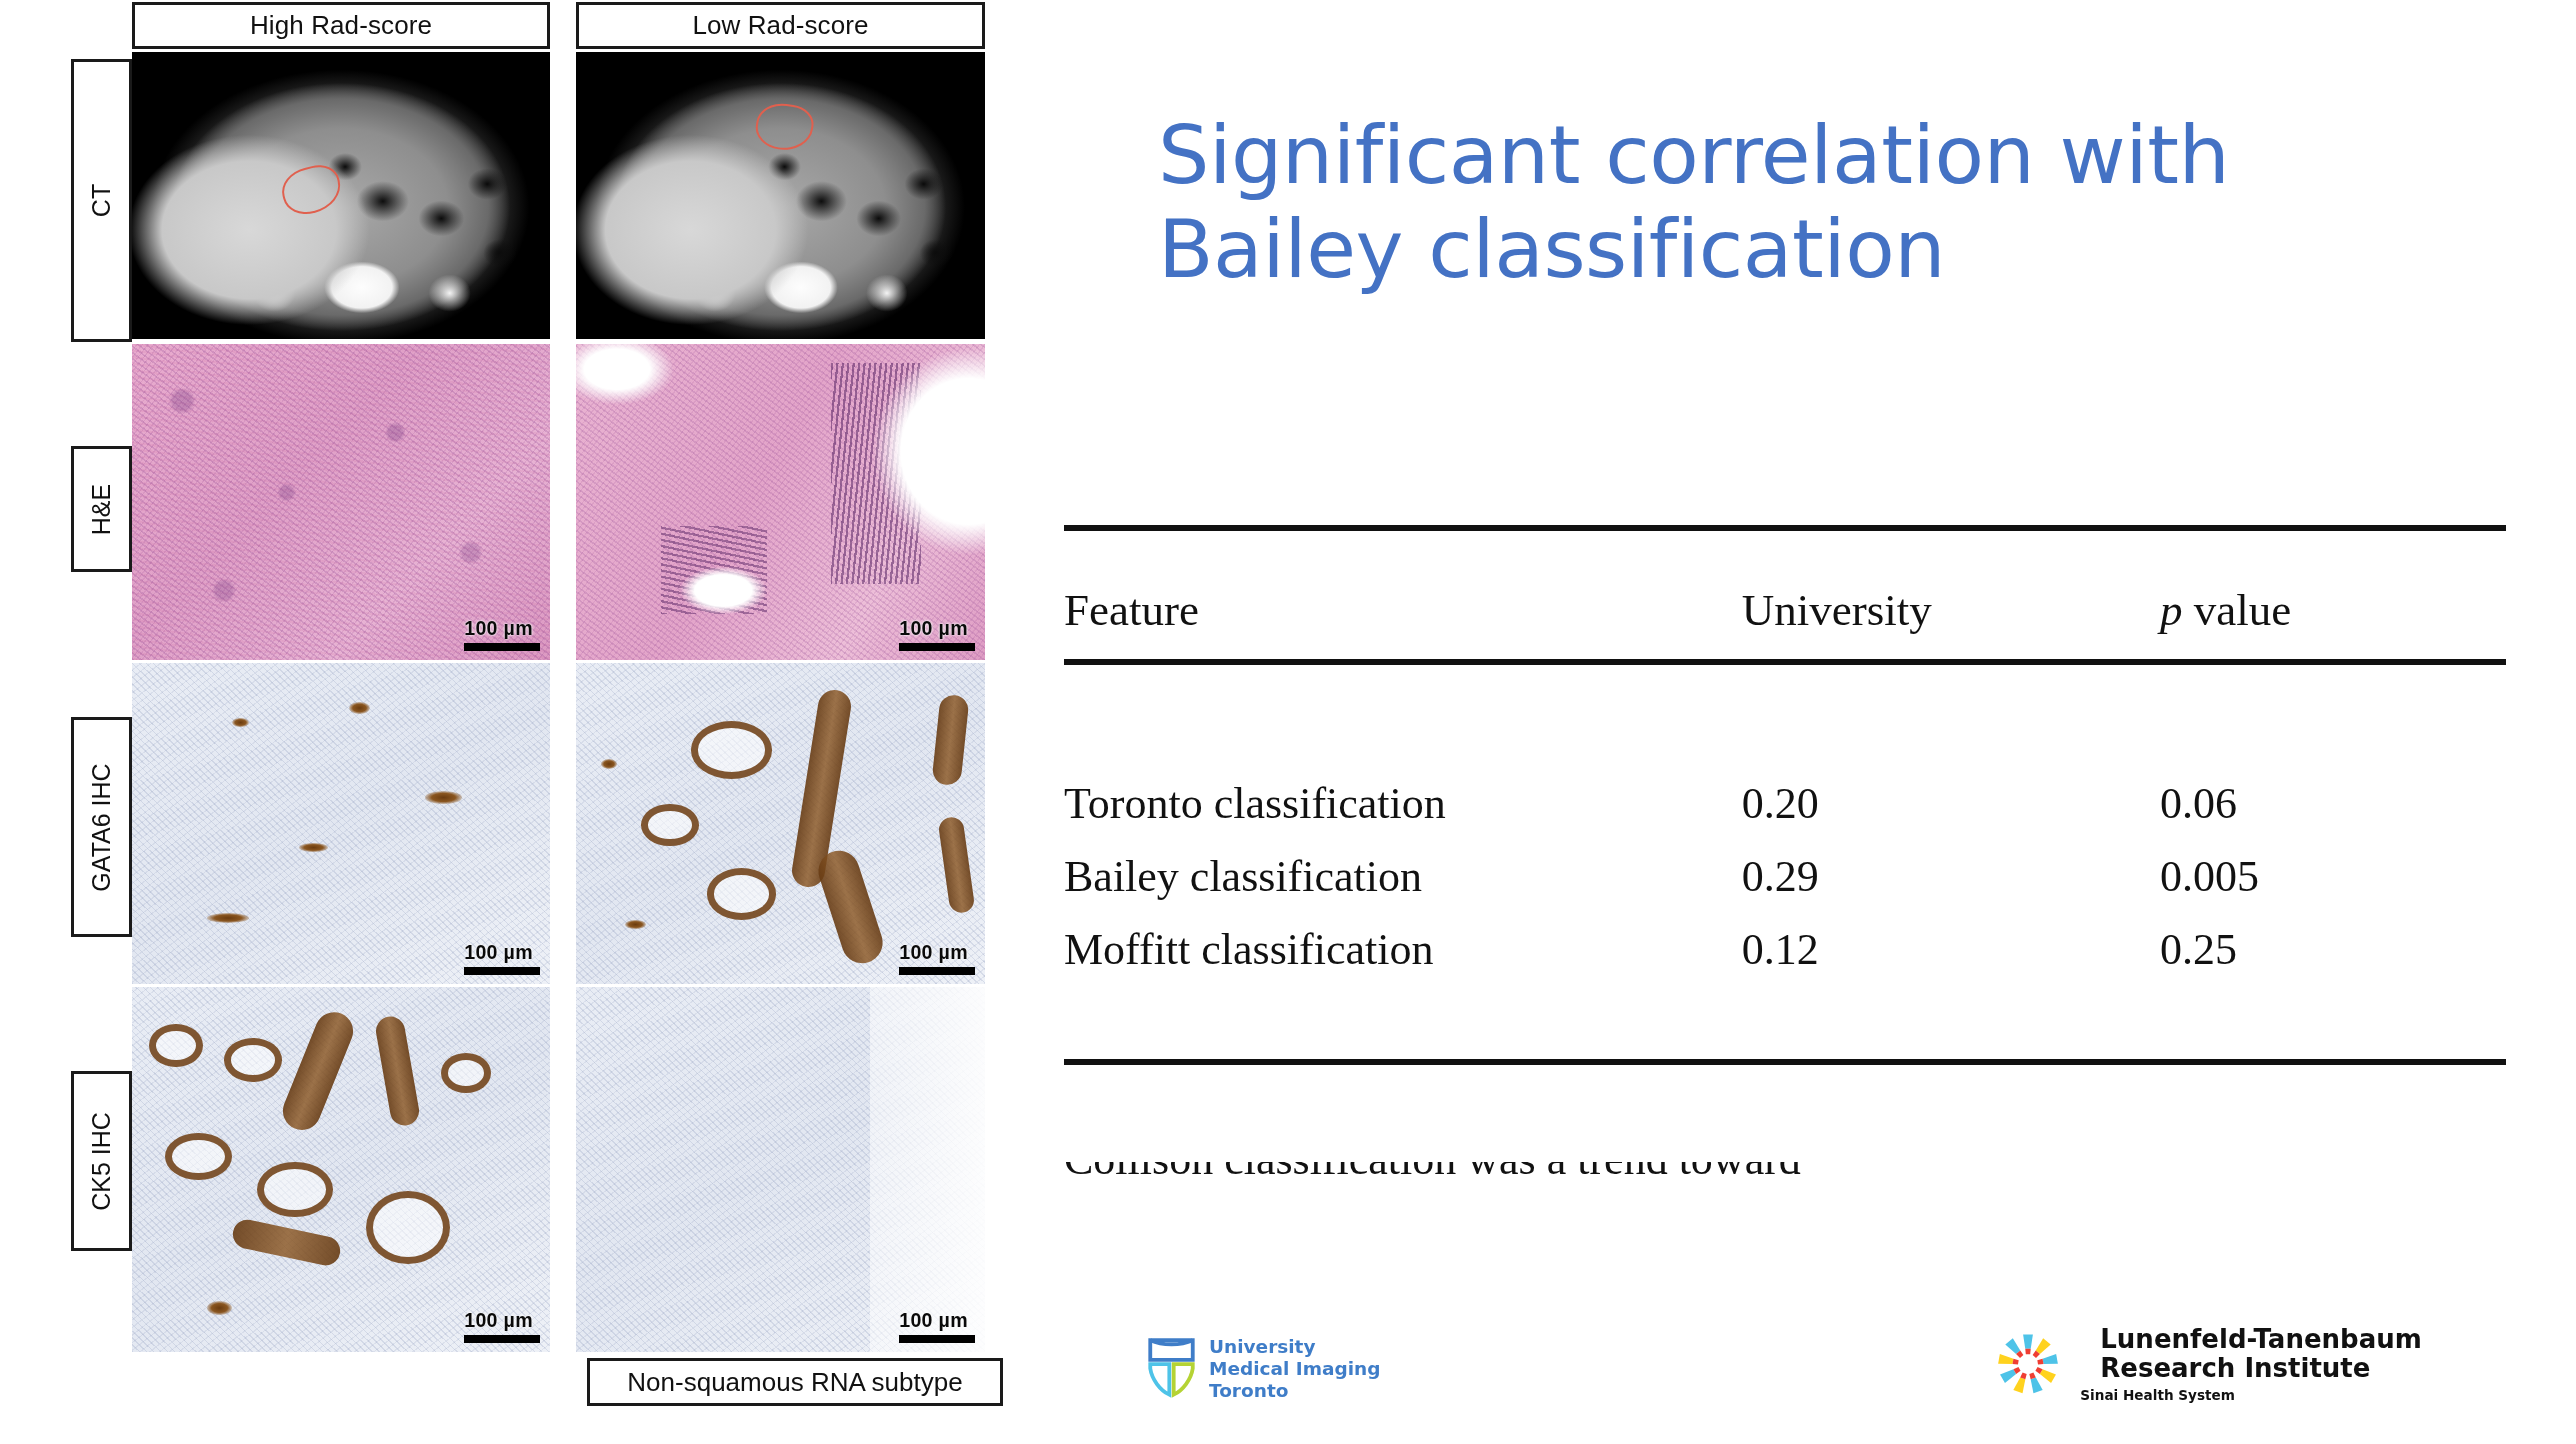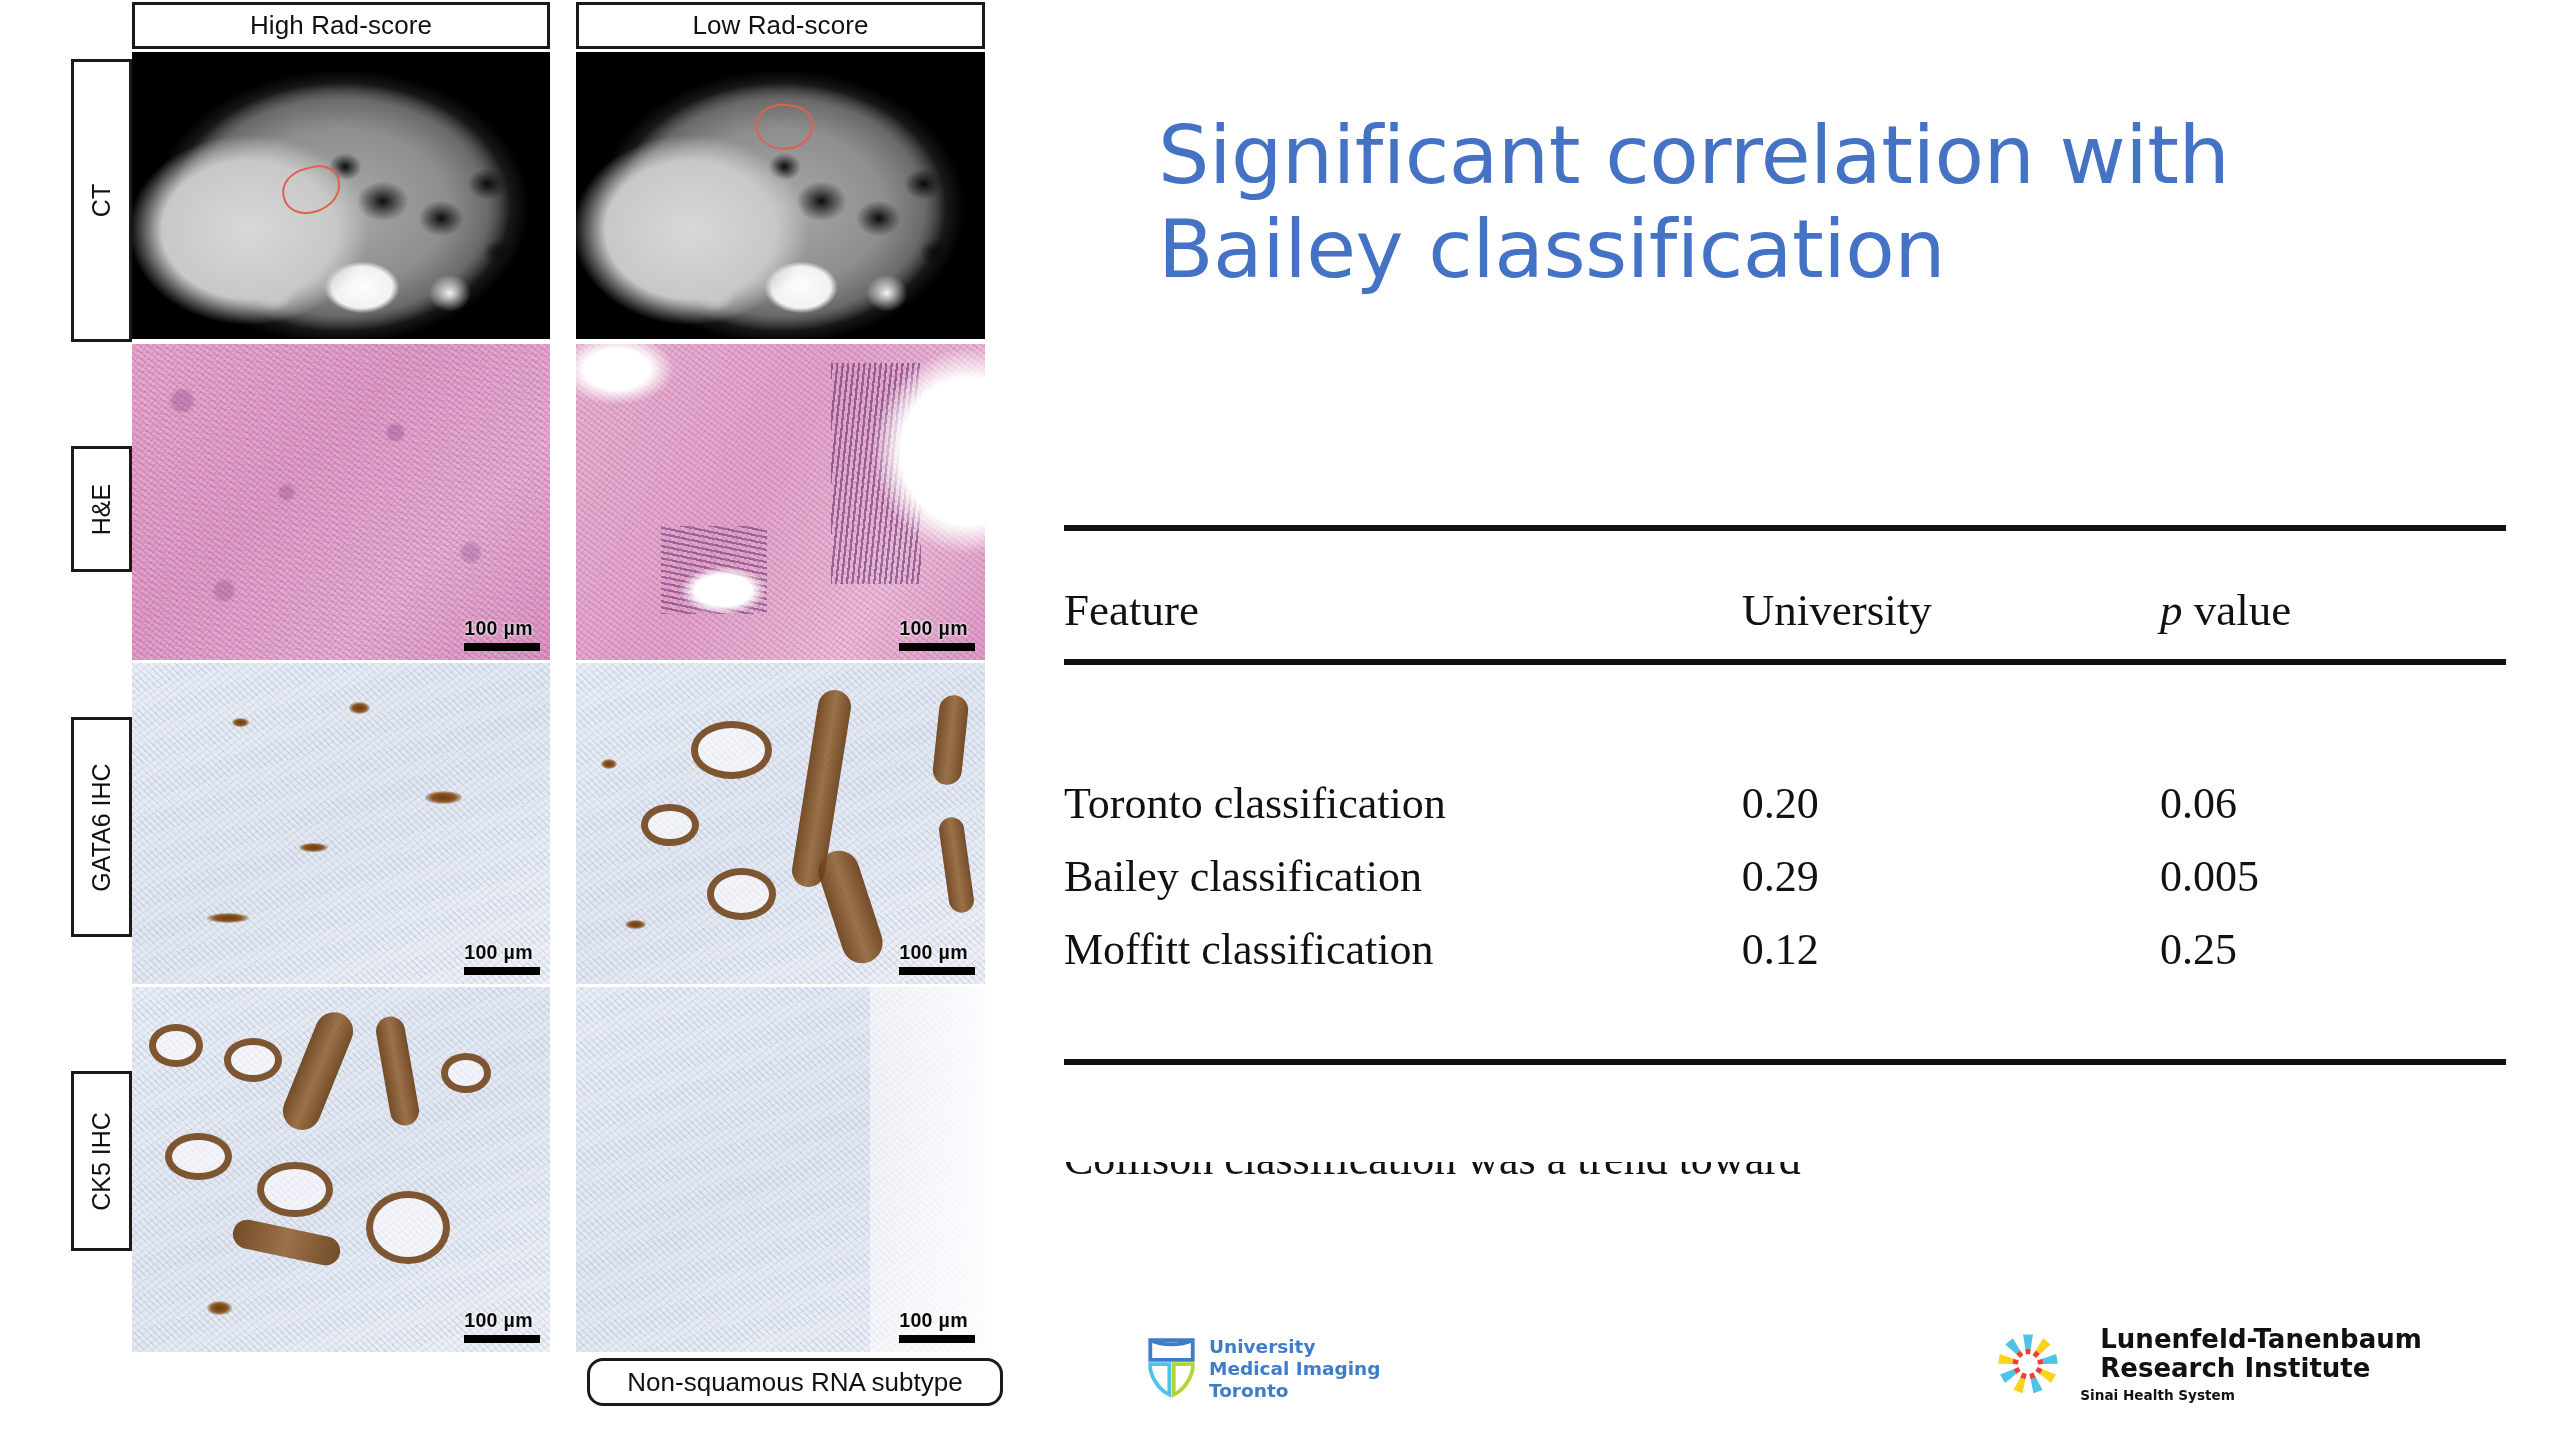--- a/index.html
+++ b/index.html
@@ -22,21 +22,21 @@
   }
   #col-hdr-high { left: 132px; top: 2.2px; width: 418px; height: 47px; }
   #col-hdr-low  { left: 576px; top: 2.2px; width: 409px; height: 47px; }
 
   .col-footer {
     position: absolute; border: 3.3px solid #1a1a1a; background: #fff;
     display: flex; align-items: center; justify-content: center;
     font-size: 26px; color: #111; white-space: nowrap;
   }
   #col-ftr-sq    { left: 174px; top: 1358px; width: 340px; height: 48px; }
-  #col-ftr-nonsq { left: 587px; top: 1358px; width: 416px; height: 48px; border-radius: 16px; }
+  #col-ftr-nonsq { left: 587px; top: 1358px; width: 416px; height: 48px; }
 
   .row-label {
     position: absolute; border: 3.3px solid #1a1a1a; background: #fff;
     display: flex; align-items: center; justify-content: center;
   }
   .row-label span {
     transform: rotate(-90deg); white-space: nowrap;
     font-size: 25px; color: #111;
   }
   #row-lbl-ct    { left: 71px; top: 59px;  width: 61px; height: 283px; }

